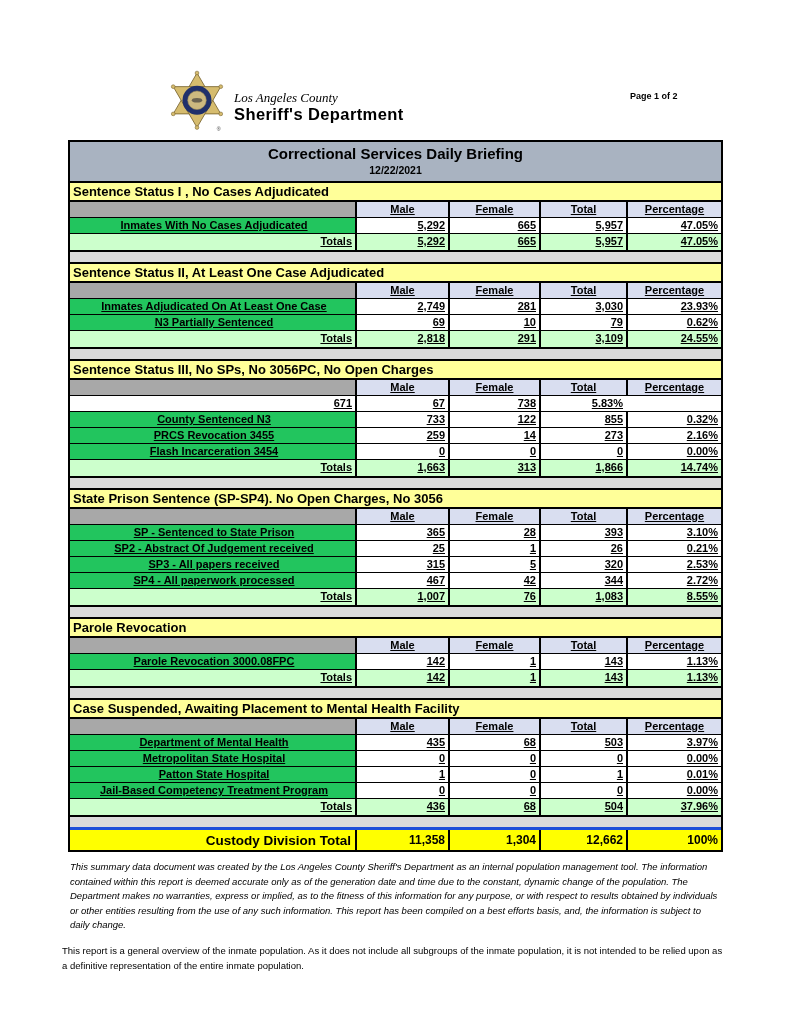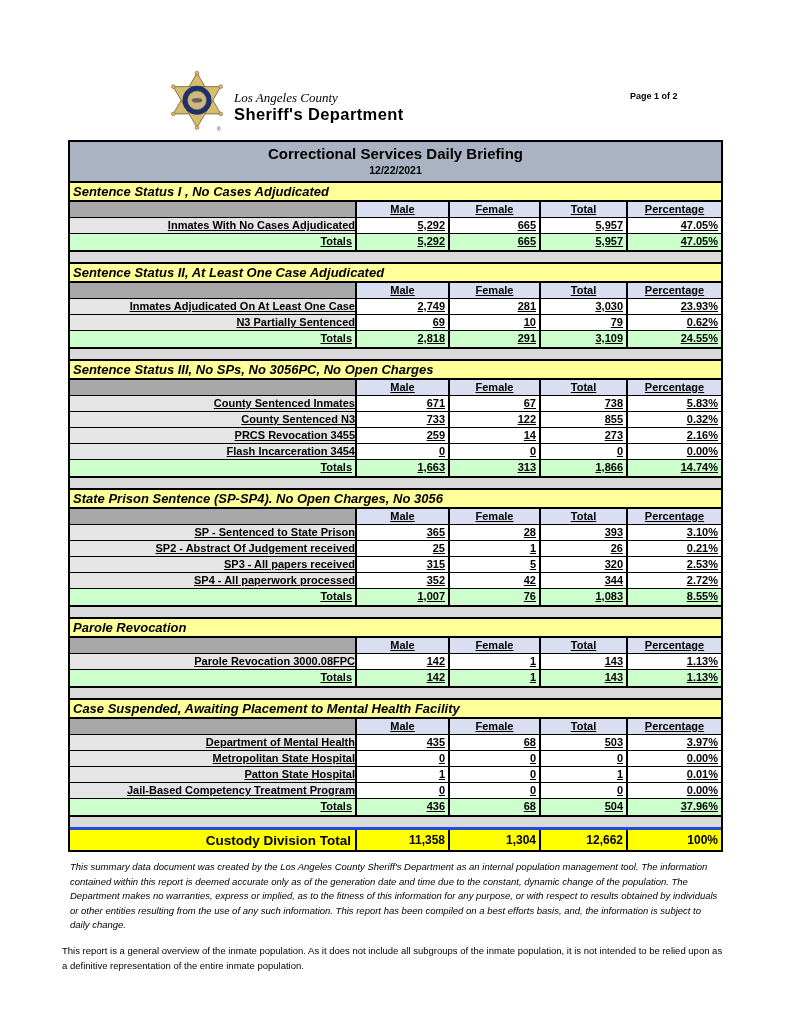--- a/index.html
+++ b/index.html
@@ -50,38 +50,37 @@
     border-bottom: 2px solid #000;
     margin-bottom: 10px;
     background: #fff;
   }
   .sec-title {
     background: #FFFF99;
     font-size: 13px; font-weight: bold;
     height: 19px; line-height: 18px;
     padding-left: 3px;
     border-bottom: 2px solid #000;
-    font-style: italic;
   }
   .row {
     display: grid;
     grid-template-columns: 285px 93px 91px 87px 1fr;
     height: 16px;
     text-decoration: underline;
   }
   .row.bordered { border-bottom: 1.5px solid #000; }
   .cell {
     font-size: 11px; font-weight: bold;
     line-height: 14.5px;
     overflow: hidden; white-space: nowrap;
   }
   .cell + .cell { border-left: 2px solid #000; }
   .head-spacer { background: #A8A8A8; }
   .head-cell { background: #D9DEF0; text-align: center; }
-  .label-cell { padding-left: 3px; text-align: right; background: #e5e5e5; }
+  .label-cell { padding-left: 3px; text-align: center; background: #22c55e; }
   .num { text-align: right; padding-right: 3px; background: #fff; }
   .row.totals { background: #CCFFCC; }
   .row.totals .cell { background: #CCFFCC; }
   .row.totals .label-cell { text-align: right; padding-right: 3px; padding-left: 44px; }
 
   .custody {
     display: grid;
     grid-template-columns: 285px 93px 91px 87px 1fr;
     height: 23px;
     background: #FFFF00;
@@ -204,21 +203,20 @@
     <div class="sec-title">Sentence Status III, No SPs, No 3056PC, No Open Charges</div>
     <div class="row bordered">
       <div class="cell head-spacer"></div>
     <div class="cell head-cell">Male</div>
           <div class="cell head-cell">Female</div>
           <div class="cell head-cell">Total</div>
           <div class="cell head-cell">Percentage</div>
         </div>
     <div>
   <div class="row data bordered">
-    <div class="cell label-cell">County Sentenced Inmates</div>
   <div class="cell num">671</div>
             <div class="cell num">67</div>
             <div class="cell num">738</div>
             <div class="cell num">5.83%</div>
           </div>
 
   <div class="row data bordered">
     <div class="cell label-cell">County Sentenced N3</div>
   <div class="cell num">733</div>
             <div class="cell num">122</div>
@@ -280,21 +278,21 @@
   <div class="row data bordered">
     <div class="cell label-cell">SP3 - All papers received</div>
   <div class="cell num">315</div>
             <div class="cell num">5</div>
             <div class="cell num">320</div>
             <div class="cell num">2.53%</div>
           </div>
 
   <div class="row data bordered">
     <div class="cell label-cell">SP4 - All paperwork processed</div>
-  <div class="cell num">352</div>
+  <div class="cell num">467</div>
             <div class="cell num">42</div>
             <div class="cell num">344</div>
             <div class="cell num">2.72%</div>
           </div>
 </div>
     <div class="row totals">
       <div class="cell label-cell">Totals</div>
     <div class="cell num">1,007</div>
           <div class="cell num">76</div>
           <div class="cell num">1,083</div>

